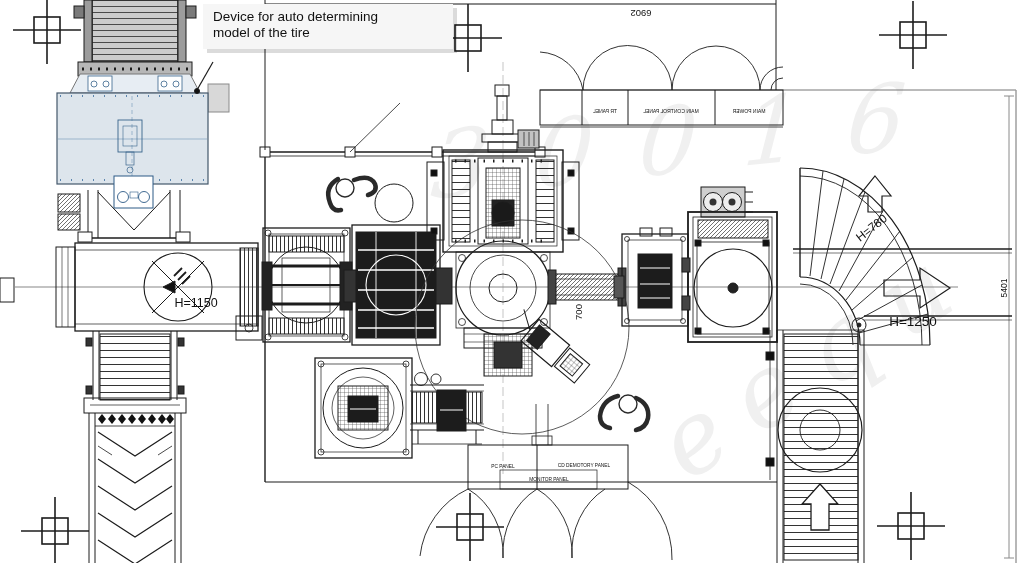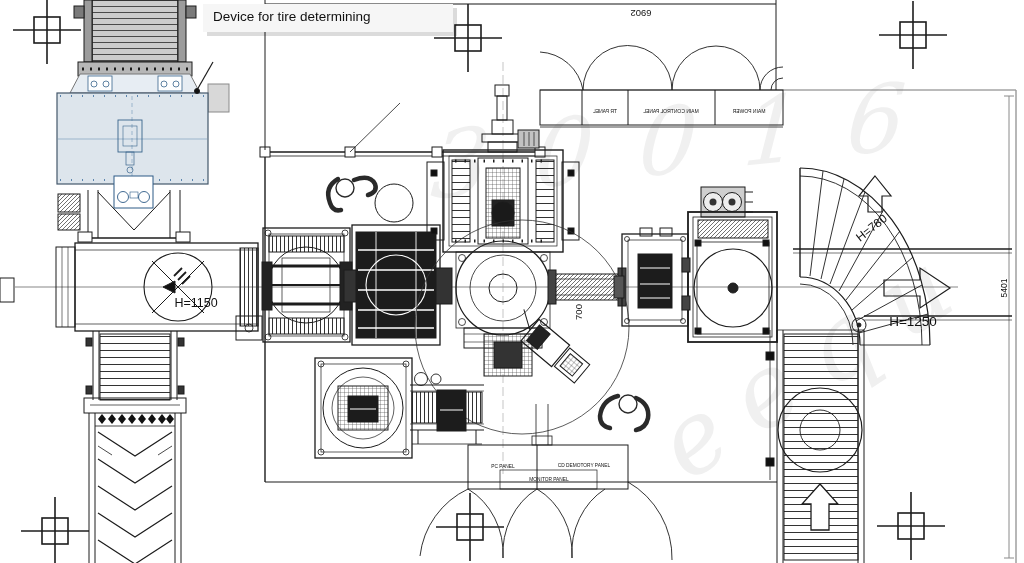--- a/index.html
+++ b/index.html
@@ -491,16 +491,17 @@
 
       <g>
         <line x1="213" y1="62" x2="197" y2="90" stroke-width="1.2"></line>
         <circle cx="197" cy="91" r="2.5" fill="#111"></circle>
       </g>
 
     </g>
   </svg>
 
   <div class="callout">
-    <div>Device for tire determining</div>
+    <div>Device for auto determining</div>
+    <div>model of the tire</div>
   </div>
 
 </div>
 
 </body></html>

